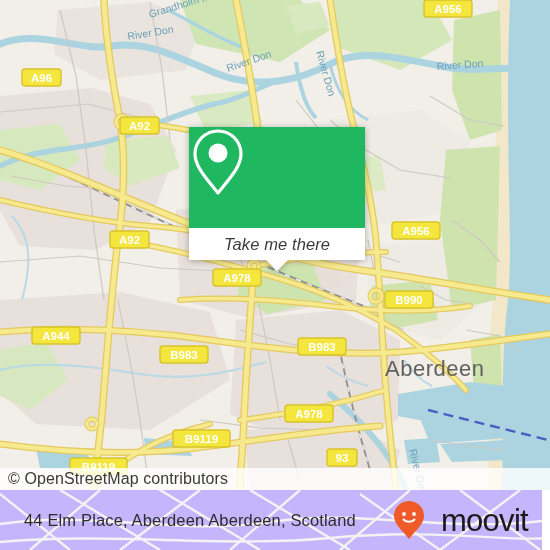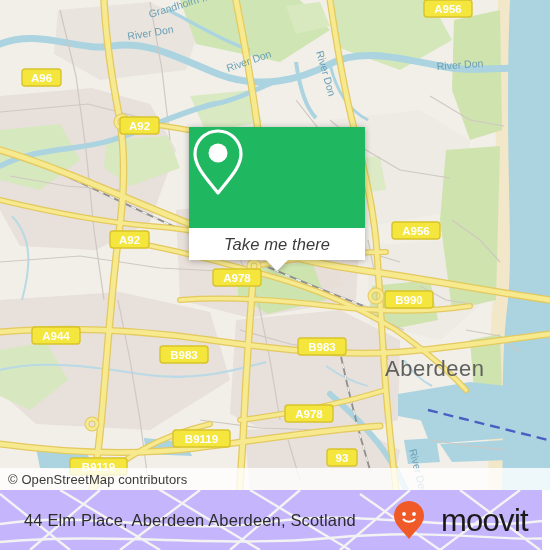--- a/index.html
+++ b/index.html
@@ -17,21 +17,21 @@
     background: #f2efe9;
     overflow: hidden;
   }
   .map svg { position: absolute; left: 0; top: 0; }
 
   .attrib {
     position: absolute; left: 0; bottom: 0; width: 100%; height: 22px;
     background: rgba(255,255,255,0.80);
     display: flex; align-items: center;
     padding-left: 8px;
-    font-size: 13px; color: #3a3a3a;
+    font-size: 16px; color: #3a3a3a;
     letter-spacing: 0.1px;
   }
 
   
   .popup {
     position: absolute; left: 189px; top: 127px; width: 176px;
     filter: drop-shadow(0 1px 3px rgba(0,0,0,0.30));
   }
   .popup-head {
     height: 101px; background: #20b761;

